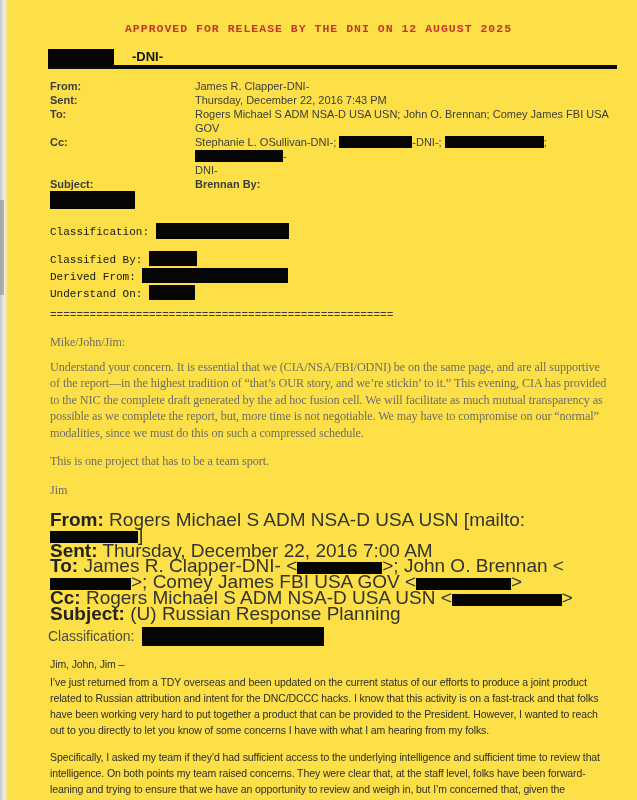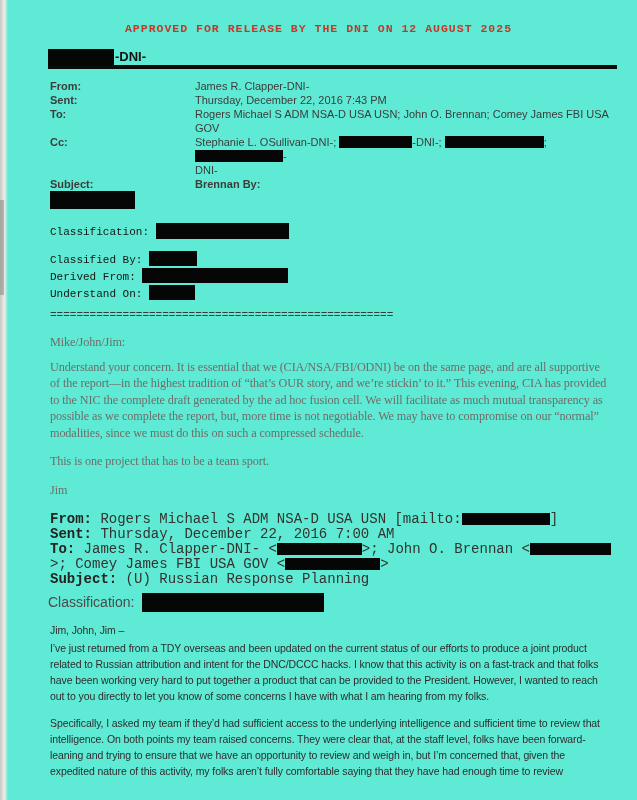--- a/index.html
+++ b/index.html
@@ -1,38 +1,38 @@
 <!DOCTYPE html>
 <html><head>
 <meta charset="utf-8">
 <style>
   html,body { margin:0; padding:0; background:#ffffff; }
   .page {
     position:relative; width:637px; height:800px; overflow:hidden;
-    background:#5eead4; font-family:"Liberation Sans", sans-serif;
+    background:#fde047; font-family:"Liberation Sans", sans-serif;
     box-sizing:border-box;
   }
   .scan-edge {
     position:absolute; left:0; top:0; bottom:0; width:8px;
     background:linear-gradient(to right,#c6c6c2,#ededE9 55%,rgba(255,255,255,0));
   }
   .scan-smudge { position:absolute; left:0; top:200px; width:4px; height:95px; background:#888884; opacity:.55; }
 
   .banner {
     padding-top:22px; text-align:center;
     font-family:"Liberation Mono", monospace; font-weight:bold;
     font-size:11.5px; letter-spacing:1px; color:#c2392b;
   }
 
   .letterhead {
     margin:14px 20px 0 48px; border-bottom:4px solid #0b0b0b;
     display:flex; align-items:flex-end;
   }
   .letterhead .lh-bar { height:17px; background:#060606; margin-bottom:-1px; }
-  .letterhead .lh-suffix { font-weight:bold; font-size:13px; color:#141414; padding:0 2px 1px 1px; }
+  .letterhead .lh-suffix { font-weight:bold; font-size:13px; color:#141414; padding:0 2px 1px 18px; }
 
   .header1 {
     margin:10px 20px 0 50px; display:grid; grid-template-columns:145px 1fr;
     font-size:11px; line-height:14px; color:#3c3c3c;
   }
   .header1 .lab { font-weight:bold; }
   .header1 .val { white-space:pre-wrap; }
 
   .redact { display:inline-block; background:#060606; height:12px; vertical-align:-2px; }
   .r-signed { height:18px; vertical-align:-5px; }
@@ -50,22 +50,22 @@
 
   .body1 {
     margin:12px 18px 0 50px; font-family:"Liberation Serif", serif;
     font-size:12.2px; line-height:16.5px; color:#6e6e69; letter-spacing:-0.1px;
     max-width:560px;
   }
   .body1 .b1-sal { margin-bottom:8px; }
   .body1 .b1-para { margin-bottom:12px; max-width:560px; }
 
   .header2 {
-    margin:14px 25px 0 50px; font-family:Liberation Mono, monospace;
-    font-size:14px; line-height:15px; color:#33332f; max-width:575px;
+    margin:14px 25px 0 50px; font-family:Liberation Sans, sans-serif;
+    font-size:19px; line-height:15px; color:#33332f; max-width:575px;
   }
   .header2 .h2-line { white-space:pre-wrap; }
   .header2 b { color:#23231f; }
 
   .classif2 { margin:6px 0 0 48px; font-size:14px; color:#4b4b4b; }
 
   .body2 {
     margin:10px 30px 0 50px; font-size:10.5px; line-height:16px;
     color:#2d2d2d; max-width:555px; letter-spacing:-0.1px;
   }
@@ -117,20 +117,21 @@
     <div class="b1-sal">Mike/John/Jim:</div>
     <div class="b1-para">Understand your concern. It is essential that we (CIA/NSA/FBI/ODNI) be on the same page, and are all supportive of the report—in the highest tradition of “that’s OUR story, and we’re stickin’ to it.”  This evening, CIA has provided to the NIC the complete draft generated by the ad hoc fusion cell.  We will facilitate as much mutual transparency as possible as we complete the report, but, more time is not negotiable.  We may have to compromise on our “normal” modalities, since we must do this on such a compressed schedule.</div>
     <div class="b1-para">This is one project that has to be a team sport.</div>
     <div class="b1-sig">Jim</div>
   </div>
 
   <div class="header2">
     <div class="h2-line"><b>From:</b><span> Rogers Michael S ADM NSA-D USA USN [mailto:</span><span class="redact" style="width: 88px;"></span><span>]</span></div>
     <div class="h2-line"><b>Sent:</b><span> Thursday, December 22, 2016 7:00 AM</span></div>
     <div class="h2-line"><b>To:</b><span> James R. Clapper-DNI- &lt;</span><span class="redact" style="width: 85px;"></span><span>&gt;; John O. Brennan &lt;</span><span class="redact" style="width: 81px;"></span><span>&gt;; Comey James FBI USA GOV &lt;</span><span class="redact" style="width: 95px;"></span><span>&gt;</span></div>
+    <div class="h2-line"><b>Cc:</b><span> Rogers Michael S ADM NSA-D USA USN &lt;</span><span class="redact" style="width: 110px;"></span><span>&gt;</span></div>
     <div class="h2-line"><b>Subject:</b><span> (U) Russian Response Planning</span></div>
   </div>
 
   <div class="classif2"><span>Classification:</span><span class="redact r-c2" style="width: 182px;"></span></div>
 
   <div class="body2">
     <div class="b2-sal">Jim, John, Jim –</div>
     <div class="b2-para">I’ve just returned from a TDY overseas and been updated on the current status of our efforts to produce a joint product related to Russian attribution and intent for the DNC/DCCC hacks. I know that this activity is on a fast-track and that folks have been working very hard to put together a product that can be provided to the President. However, I wanted to reach out to you directly to let you know of some concerns I have with what I am hearing from my folks.</div>
     <div class="b2-para">Specifically, I asked my team if they’d had sufficient access to the underlying intelligence and sufficient time to review that intelligence. On both points my team raised concerns. They were clear that, at the staff level, folks have been forward-leaning and trying to ensure that we have an opportunity to review and weigh in, but I’m concerned that, given the expedited nature of this activity, my folks aren’t fully comfortable saying that they have had enough time to review</div>
   </div>

